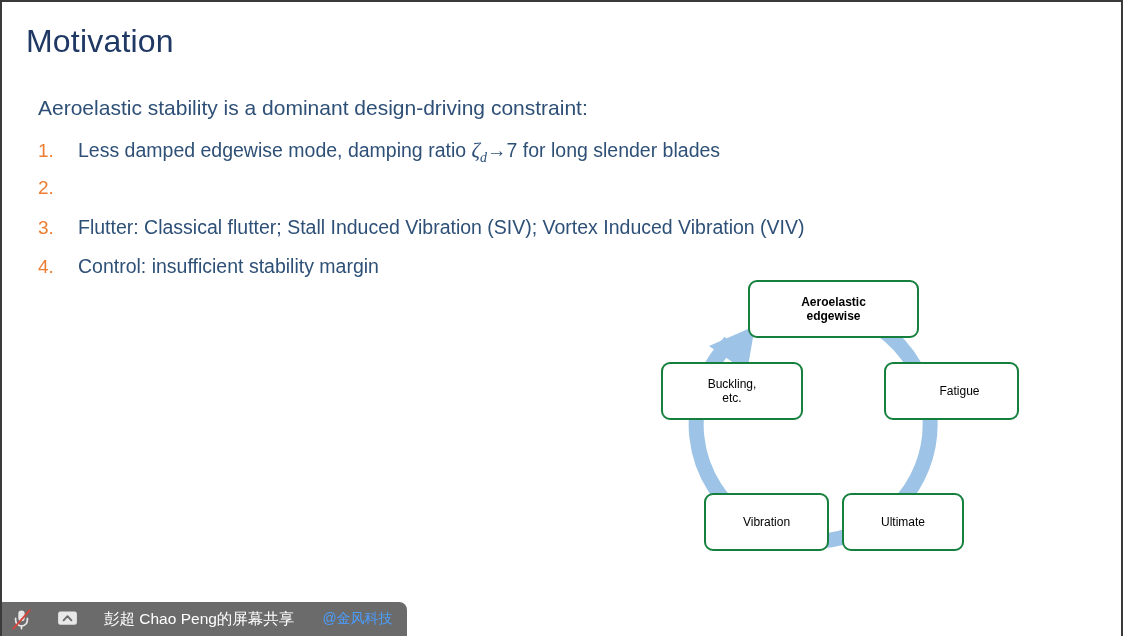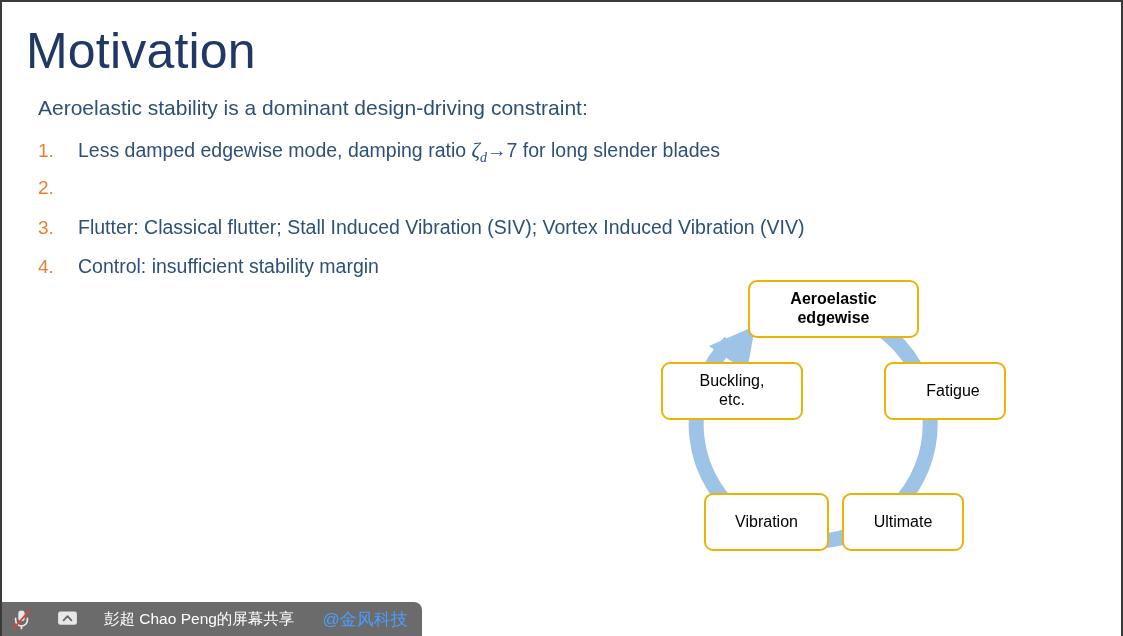--- a/index.html
+++ b/index.html
@@ -20,21 +20,21 @@
     border-right: 2px solid #3a3a3a;
     box-sizing: border-box;
     overflow: hidden;
   }
 
   
   #slide-title {
     position: absolute;
     left: 24px;
     top: 22px;
-    font-size: 50px;
+    font-size: 32px;
     line-height: 1.1;
     color: #1F3864;
     font-weight: 400;
     letter-spacing: 0.2px;
     white-space: nowrap;
   }
 
   
   #lead-text {
     position: absolute;
@@ -90,43 +90,43 @@
     height: 300px;
   }
   #cycle-ring-svg {
     position: absolute;
     left: 0;
     top: 0;
   }
   .cyc-box {
     position: absolute;
     background: #ffffff;
-    border: 2px solid #eab308;
+    border: 2px solid #15803d;
     border-radius: 9px;
     display: flex;
     align-items: center;
     justify-content: center;
     text-align: center;
     color: #000000;
-    font-size: 16px;
+    font-size: 12px;
     line-height: 1.18;
     box-sizing: border-box;
     z-index: 5;
   }
   #box-aeroelastic {
     left: 101px;
     top: 16px;
     width: 171px;
     height: 58px;
     font-weight: bold;
   }
   #box-fatigue {
     left: 237px;
     top: 98px;
-    width: 122px;
+    width: 135px;
     height: 58px;
     padding-left: 16px;
   }
   #box-buckling {
     left: 14px;
     top: 98px;
     width: 142px;
     height: 58px;
   }
   #box-ultimate {
@@ -162,21 +162,21 @@
     justify-content: center;
     line-height: 0;
   }
   #share-label {
     color: #ffffff;
     font-size: 15.5px;
     white-space: nowrap;
   }
   #share-handle {
     color: #4A9EFF;
-    font-size: 17px;
+    font-size: 14px;
     white-space: nowrap;
     margin-left: 2px;
   }
 </style>
 </head>
 <body>
 
 <div id="slide">
 
   <div id="slide-title">Motivation</div>

